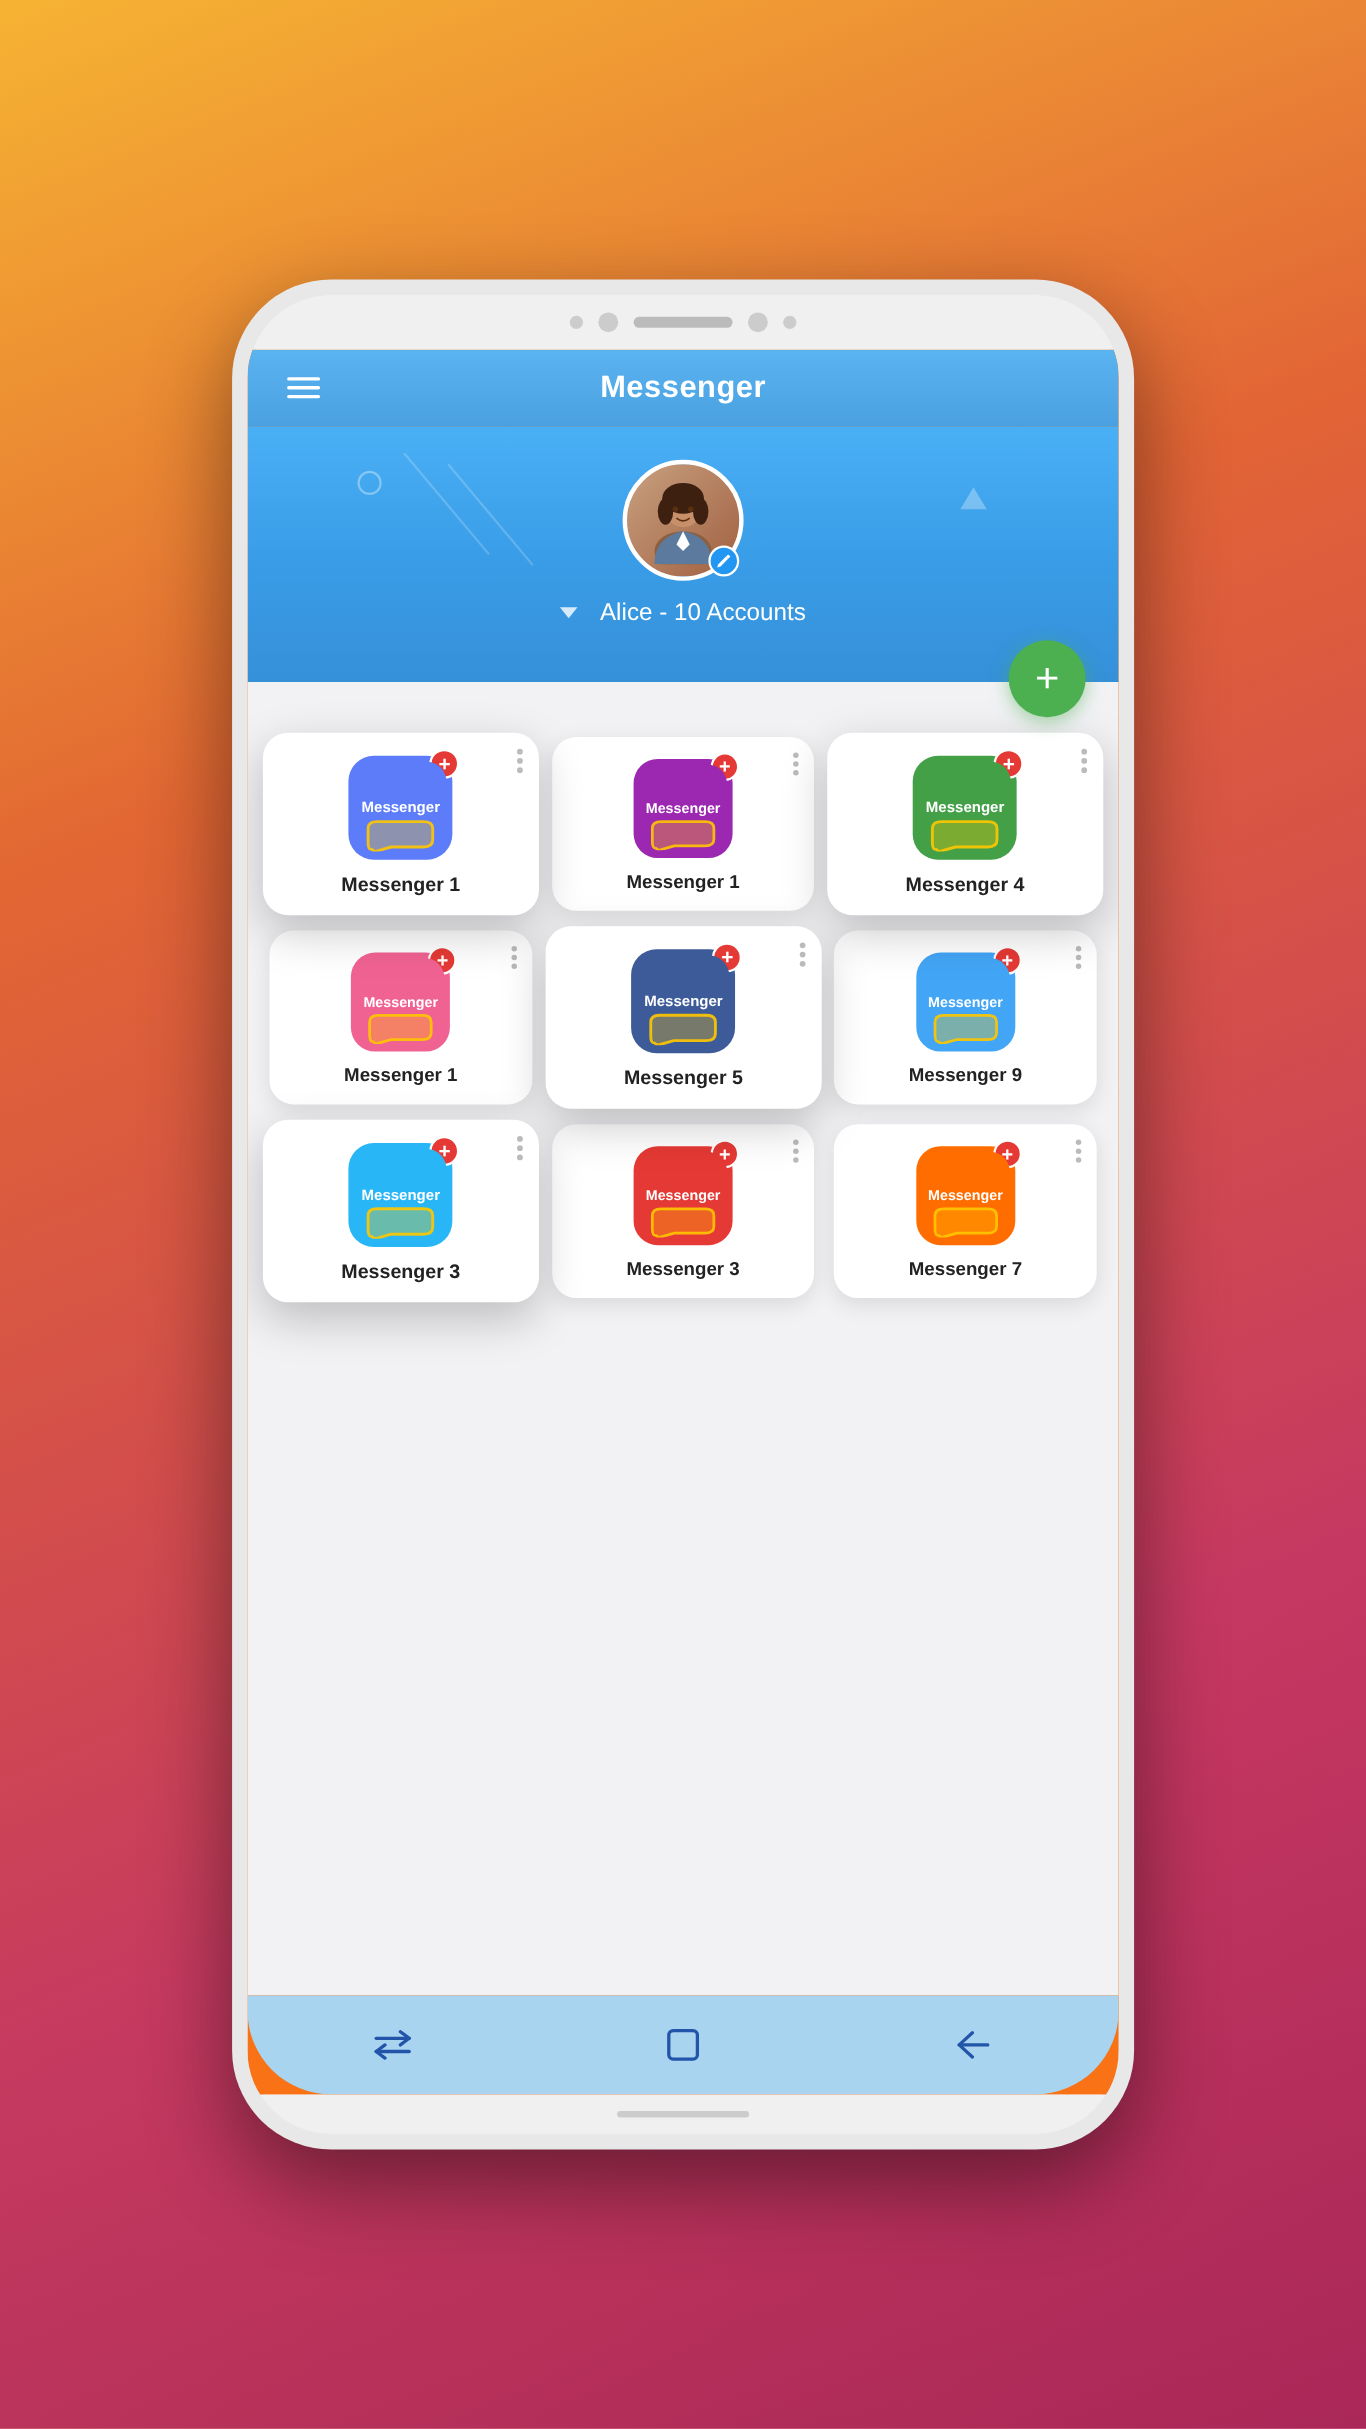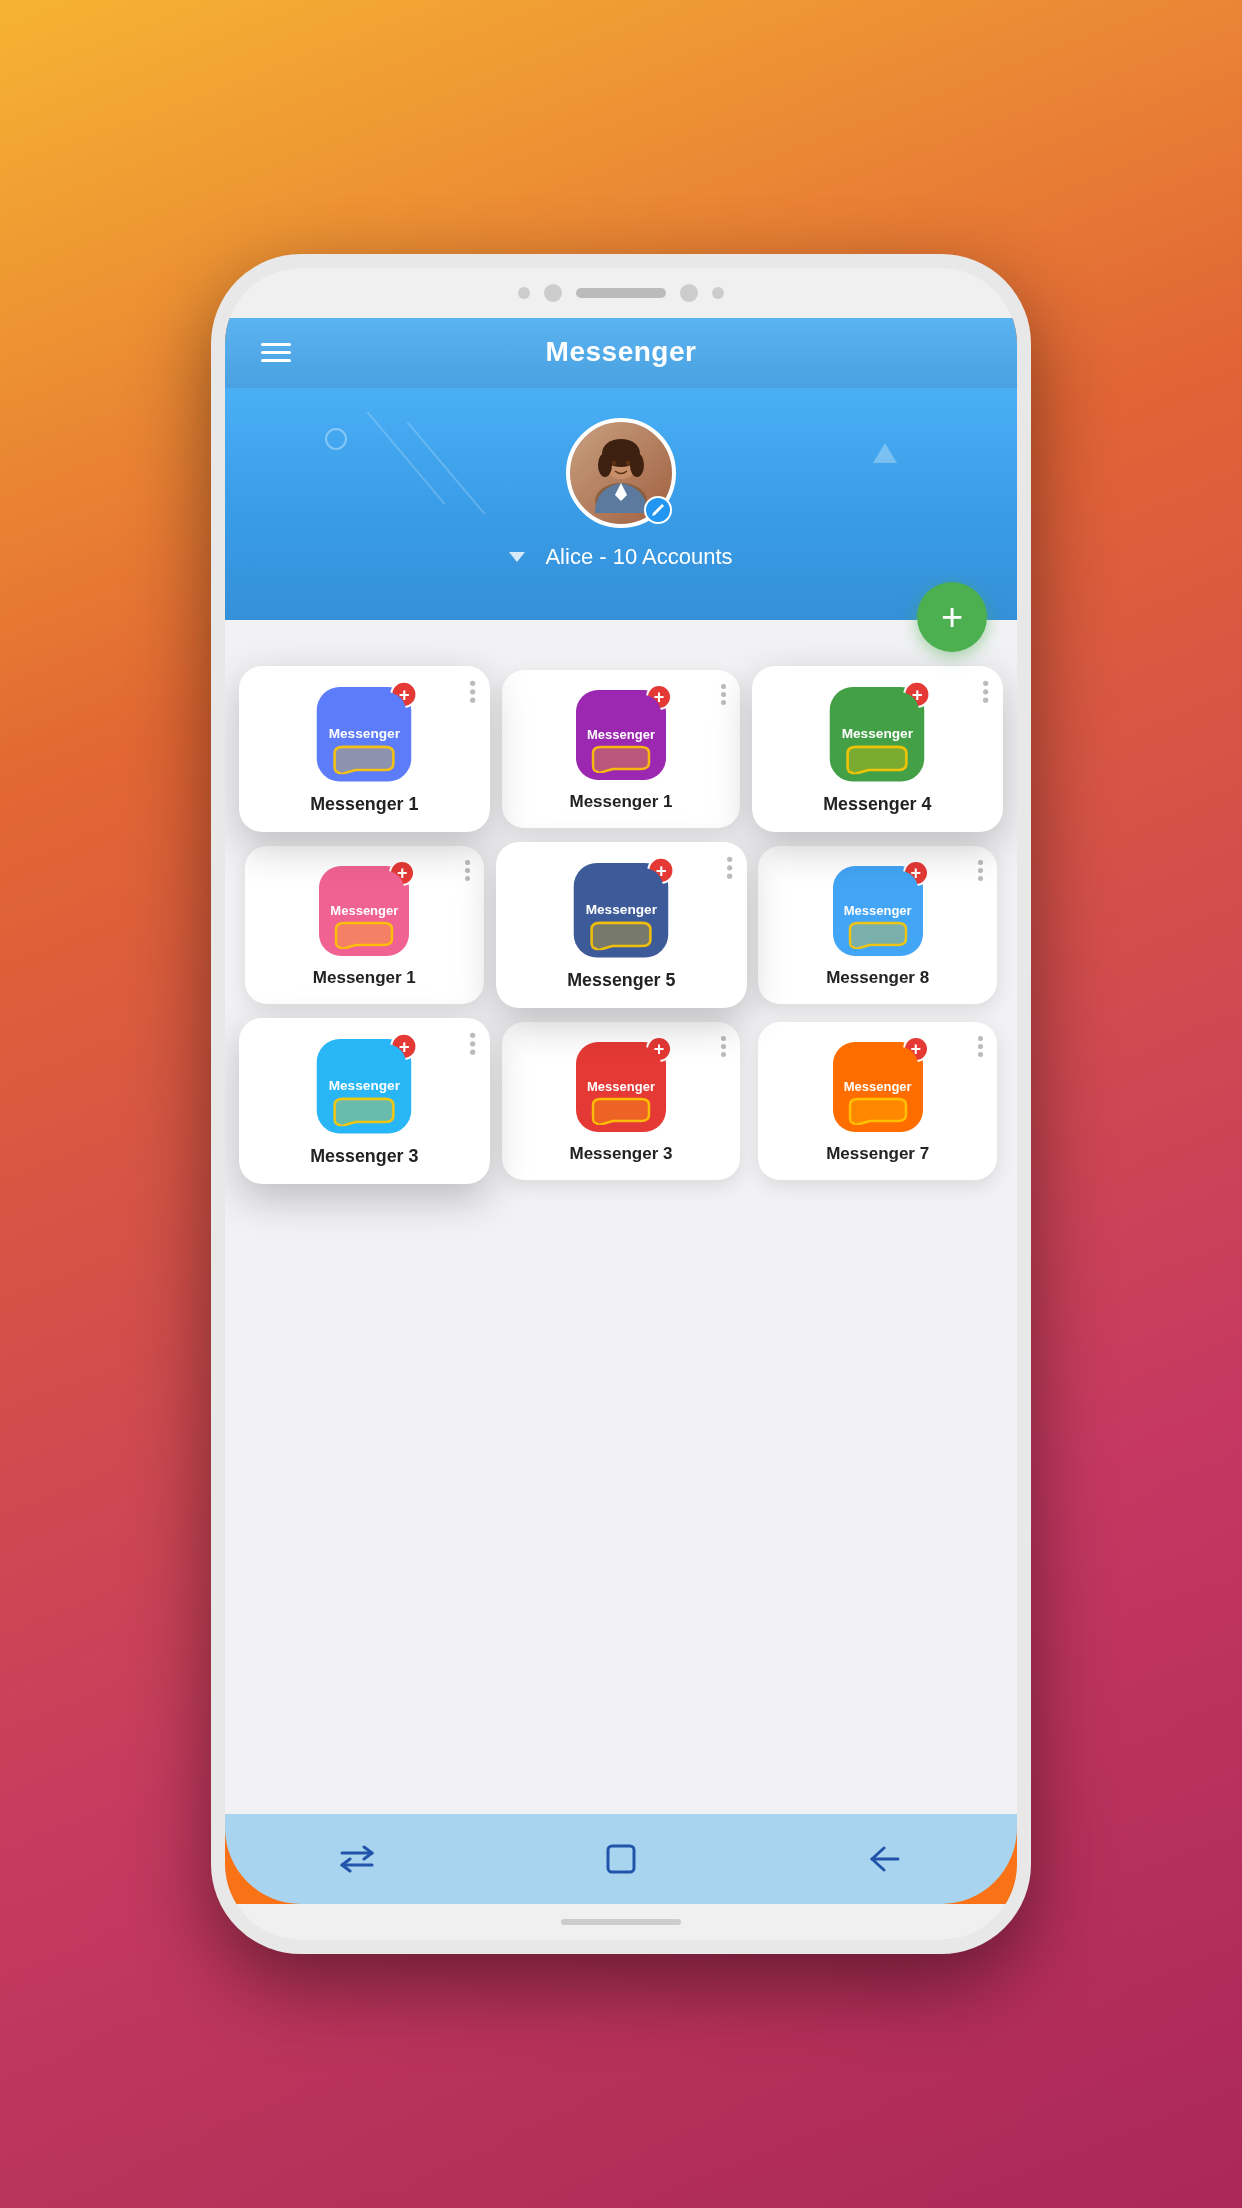--- a/index.html
+++ b/index.html
@@ -518,21 +518,21 @@
       <div class="plus-badge">+</div>
       <div style="position:relative;width:80px;height:80px;display:flex;flex-direction:column;align-items:center;justify-content:center;border-radius:18px;background:#42a5f5;">
         <span class="icon-text">Messenger</span>
 
         <svg width="60" height="28" viewBox="0 0 60 28" style="position:absolute;bottom:2px;">
           <path d="M5 26 Q2 26 2 20 L2 8 Q2 2 10 2 L50 2 Q58 2 58 8 L58 18 Q58 24 50 24 L22 24 L8 28 Z" fill="none" stroke="rgba(255,200,0,0.9)" stroke-width="2.5" stroke-linejoin="round"></path>
           <path d="M5 24 Q2 24 2 18 L2 8 Q2 2 10 2 L50 2 Q58 2 58 8 L58 18 Q58 24 50 24 L22 24 L6 28 Z" fill="rgba(255,200,0,0.3)"></path>
         </svg>
       </div>
     </div>
-    <span class="app-name">Messenger 8</span>
+    <span class="app-name">Messenger 9</span>
   </div>
           <div class="app-card elevated">
     <div class="card-dots">
       <span></span>
               <span></span>
               <span></span>
     </div>
     <div class="app-icon" style="background:#29b6f6; border-radius:22px;">
       <div class="plus-badge">+</div>
       <div style="position:relative;width:80px;height:80px;display:flex;flex-direction:column;align-items:center;justify-content:center;border-radius:18px;background:#29b6f6;">

